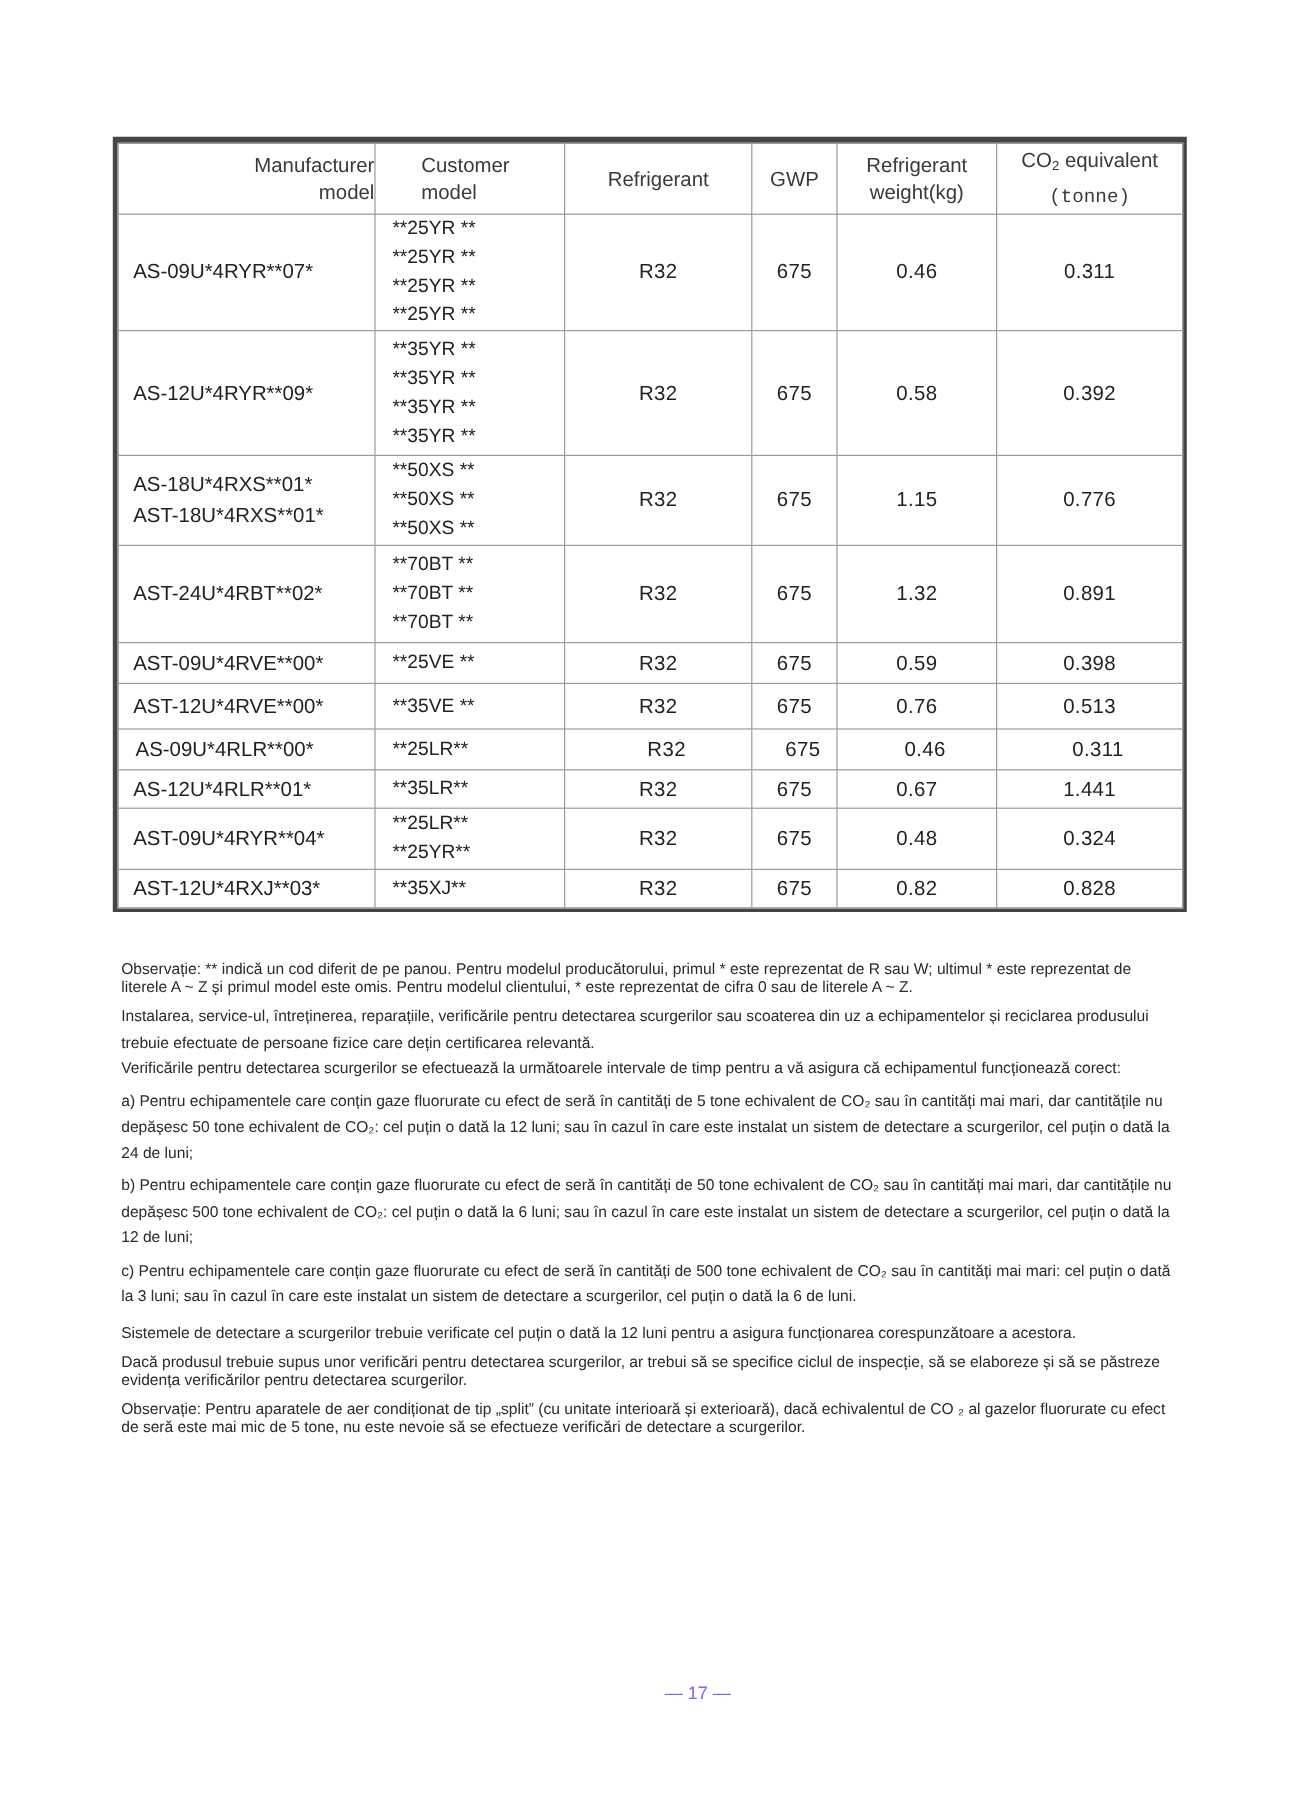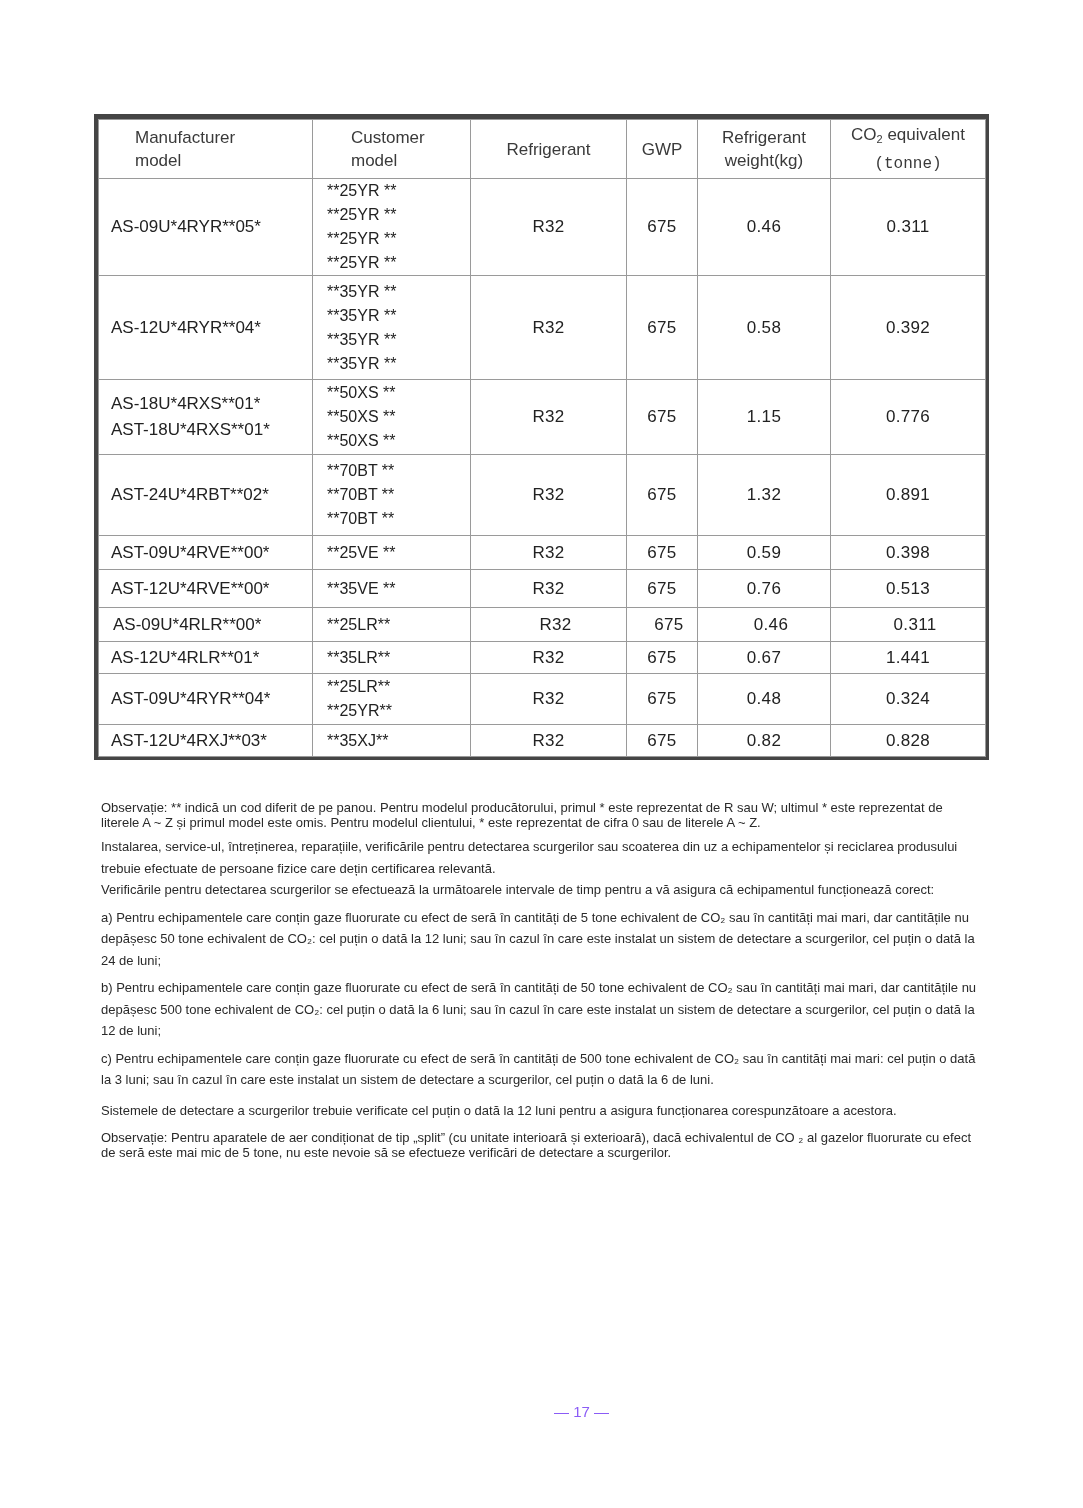--- a/index.html
+++ b/index.html
@@ -21,21 +21,21 @@
   col.c3 { width: 156px; }
   col.c4 { width: 71px; }
   col.c5 { width: 133px; }
   col.c6 { width: auto; }
   th, td {
     border: 1px solid #9a9a9a;
     font-size: 17px; font-weight: normal; color: #222;
     padding: 0; text-align: center; vertical-align: middle;
   }
   th { height: 58px; line-height: 23px; color: #3a3a3a; }
-  th.left { text-align: left; padding-left: 36px; }
+  th.left { text-align: right; padding-left: 36px; }
   th.left2 { text-align: left; padding-left: 38px; }
   td.mfr { text-align: left; padding-left: 12px; line-height: 26px; }
   td.cust { text-align: left; padding-left: 14px; line-height: 24px; font-size: 16px; }
   td.cust span { display: block; }
   td.mfr span { display: block; }
   td.val { letter-spacing: 0.3px; }
   tr.r1 td { height: 96px; }
   tr.r2 td { height: 103px; }
   tr.r3 td { height: 74px; }
   tr.r4 td { height: 80px; }
@@ -97,36 +97,36 @@
         </th>
         <th>
           <span>CO</span><sub>2</sub><span> equivalent</span><br>
           <span class="mono">(tonne)</span>
         </th>
       </tr>
     </thead>
     <tbody id="table-body">
         <tr class="r1">
           <td class="mfr">
-            <span>AS-09U*4RYR**05*</span>
+            <span>AS-09U*4RYR**07*</span>
           </td>
           <td class="cust">
             <span>**25YR **</span>
             <span>**25YR **</span>
             <span>**25YR **</span>
             <span>**25YR **</span>
           </td>
           <td class="val">R32</td>
           <td class="val">675</td>
           <td class="val">0.46</td>
           <td class="val">0.311</td>
         </tr>
         <tr class="r2">
           <td class="mfr">
-            <span>AS-12U*4RYR**04*</span>
+            <span>AS-12U*4RYR**09*</span>
           </td>
           <td class="cust">
             <span>**35YR **</span>
             <span>**35YR **</span>
             <span>**35YR **</span>
             <span>**35YR **</span>
           </td>
           <td class="val">R32</td>
           <td class="val">675</td>
           <td class="val">0.58</td>
@@ -239,16 +239,17 @@
 </div>
 
 <div class="notes">
   <p class="tight">Observație: ** indică un cod diferit de pe panou. Pentru modelul producătorului, primul * este reprezentat de R sau W; ultimul * este reprezentat de literele A ~ Z și primul model este omis. Pentru modelul clientului, * este reprezentat de cifra 0 sau de literele A ~ Z.</p>
   <p class="normal gap-s">Instalarea, service-ul, întreținerea, reparațiile, verificările pentru detectarea scurgerilor sau scoaterea din uz a echipamentelor și reciclarea produsului trebuie efectuate de persoane fizice care dețin certificarea relevantă.</p>
   <p class="normal">Verificările pentru detectarea scurgerilor se efectuează la următoarele intervale de timp pentru a vă asigura că echipamentul funcționează corect:</p>
   <p class="normal gap-s">a) Pentru echipamentele care conțin gaze fluorurate cu efect de seră în cantități de 5 tone echivalent de CO₂ sau în cantități mai mari, dar cantitățile nu depășesc 50 tone echivalent de CO₂: cel puțin o dată la 12 luni; sau în cazul în care este instalat un sistem de detectare a scurgerilor, cel puțin o dată la 24 de luni;</p>
   <p class="normal gap-s">b) Pentru echipamentele care conțin gaze fluorurate cu efect de seră în cantități de 50 tone echivalent de CO₂ sau în cantități mai mari, dar cantitățile nu depășesc 500 tone echivalent de CO₂: cel puțin o dată la 6 luni; sau în cazul în care este instalat un sistem de detectare a scurgerilor, cel puțin o dată la 12 de luni;</p>
   <p class="normal gap-s">c) Pentru echipamentele care conțin gaze fluorurate cu efect de seră în cantități de 500 tone echivalent de CO₂ sau în cantități mai mari: cel puțin o dată la 3 luni; sau în cazul în care este instalat un sistem de detectare a scurgerilor, cel puțin o dată la 6 de luni.</p>
   <p class="normal gap-m">Sistemele de detectare a scurgerilor trebuie verificate cel puțin o dată la 12 luni pentru a asigura funcționarea corespunzătoare a acestora.</p>
+  <p class="tight gap-s">Dacă produsul trebuie supus unor verificări pentru detectarea scurgerilor, ar trebui să se specifice ciclul de inspecție, să se elaboreze și să se păstreze evidența verificărilor pentru detectarea scurgerilor.</p>
   <p class="tight gap-m">Observație: Pentru aparatele de aer condiționat de tip „split” (cu unitate interioară și exterioară), dacă echivalentul de CO ₂ al gazelor fluorurate cu efect de seră este mai mic de 5 tone, nu este nevoie să se efectueze verificări de detectare a scurgerilor.</p>
 </div>
 
 <div class="page-num">— 17 —</div>
 
 </body></html>

